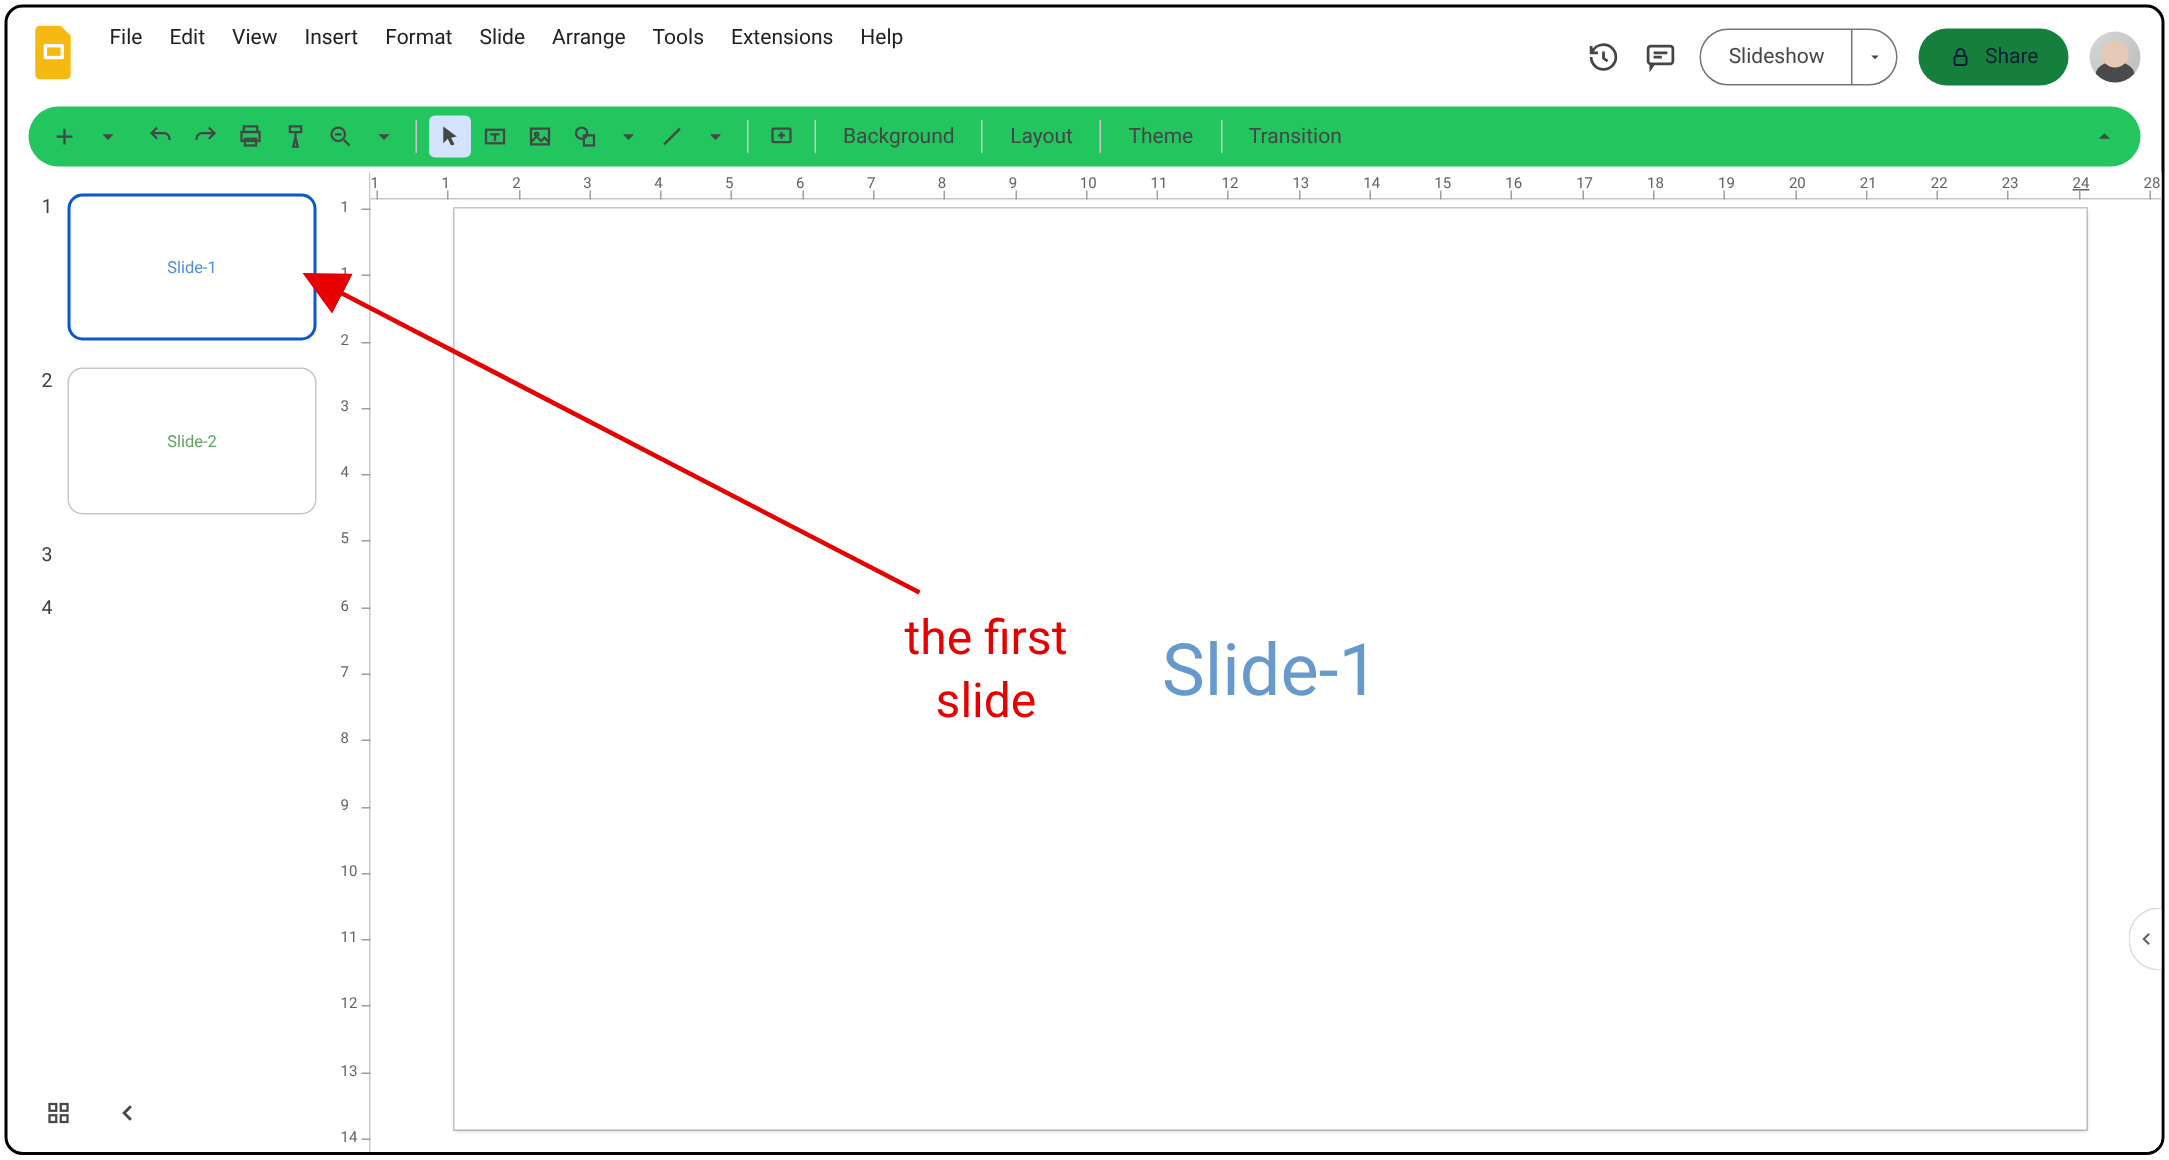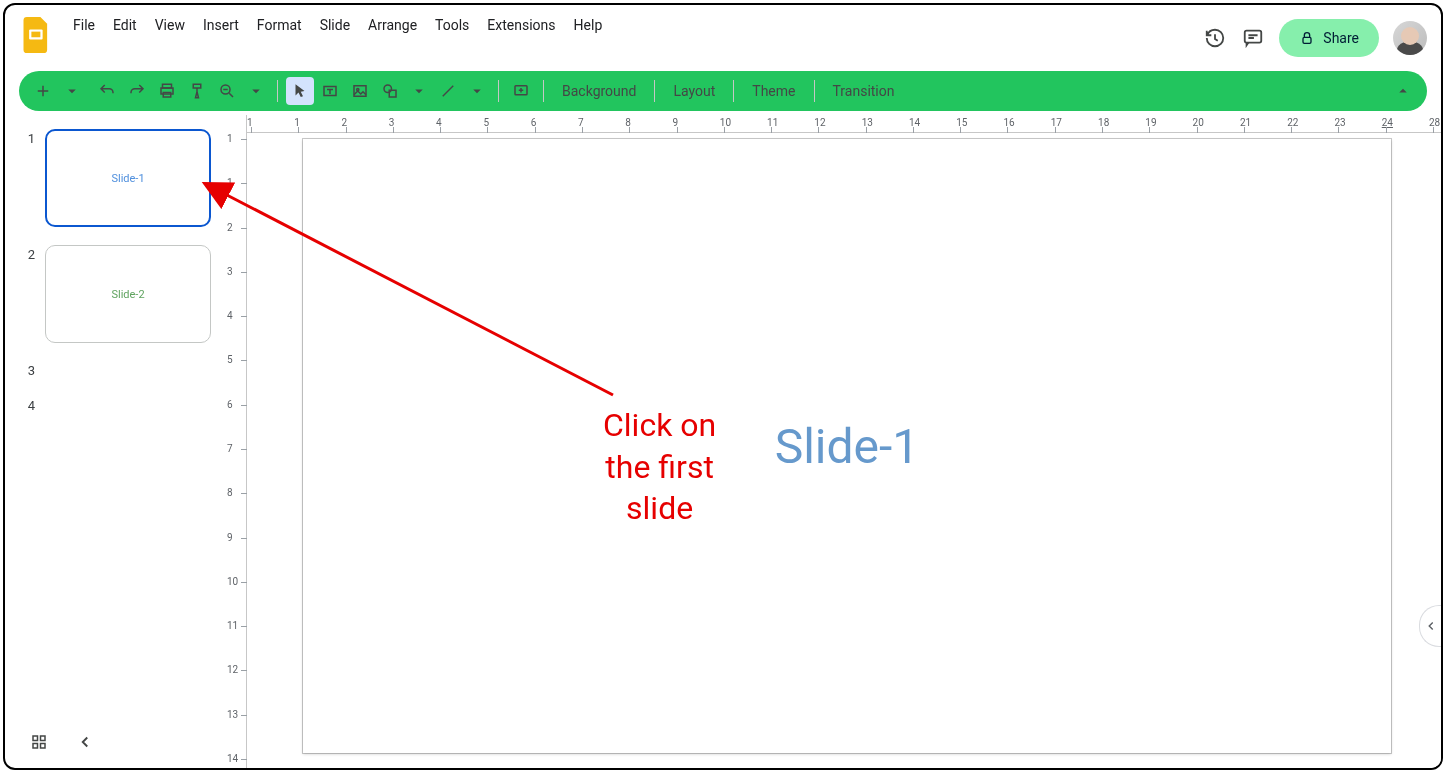--- a/index.html
+++ b/index.html
@@ -15,21 +15,21 @@
 .doc-title { font-size:18px; color:#3c4043; letter-spacing:.1px; padding:2px 6px; border-radius:4px; }
 .title-icons { display:flex; gap:12px; color:#5f6368; }
 .title-icons span { width:18px; height:18px; display:flex; align-items:center; justify-content:center; cursor:pointer; }
 .menubar { display:flex; gap:2px; }
 .menubar span { font-size:14px; color:#202124; padding:4px 8px; border-radius:4px; cursor:pointer; }
 .hdr-right { display:flex; align-items:center; gap:14px; margin-top:6px; }
 .hdr-icon { width:24px; height:24px; display:flex; align-items:center; justify-content:center; color:#444746; cursor:pointer; }
 .slideshow-btn { display:flex; align-items:center; height:38px; border:1px solid #747775; border-radius:19px; overflow:hidden; cursor:pointer; }
 .slideshow-btn .label { padding:0 18px; font-size:14px; color:#444746; }
 .slideshow-btn .caret { width:30px; height:38px; border-left:1px solid #747775; display:flex; align-items:center; justify-content:center; color:#444746; }
-.share-btn { display:flex; align-items:center; gap:8px; height:38px; padding:0 20px; background:#86efac; border-radius:19px; cursor:pointer; font-size:14px; color:#001d35; }
+.share-btn { display:flex; align-items:center; gap:8px; height:38px; padding:0 20px; background:#15803d; border-radius:19px; cursor:pointer; font-size:14px; color:#001d35; }
 .avatar { width:34px; height:34px; border-radius:50%; background:linear-gradient(135deg,#d7d7d7,#bcbcbc); overflow:hidden; cursor:pointer; position:relative; }
 .avatar::after{content:"";position:absolute;left:8px;top:6px;width:18px;height:18px;border-radius:50%;background:#e6c9b5;}
 .avatar::before{content:"";position:absolute;left:4px;top:20px;width:26px;height:18px;border-radius:50% 50% 0 0;background:#4a4a4a;}
 
 
 .toolbar { margin:4px 14px 0 14px; height:40px; background:#22c55e; border-radius:24px; display:flex; align-items:center; padding:0 10px; gap:2px; }
 .tbtn { min-width:28px; height:28px; display:flex; align-items:center; justify-content:center; color:#444746; border-radius:4px; cursor:pointer; padding:0 4px; }
 .tbtn.active { background:#d3e3fd; }
 .tbtn svg { width:18px; height:18px; }
 .tsep { width:1px; height:22px; background:#c4c7c5; margin:0 6px; }
@@ -97,20 +97,28 @@
             <path d="M3 12a9 9 0 109-9 9 9 0 00-8.5 6M3 4v5h5"></path>
             <path d="M12 8v5l3 2"></path>
           </svg>
         </span>
       <span class="hdr-icon">
           <svg viewBox="0 0 24 24" width="22" height="22" fill="none" stroke="#444746" stroke-width="2">
             <rect x="3" y="4" width="18" height="13" rx="2"></rect>
             <path d="M7 9h10M7 12h6M7 17l-2 3v-3"></path>
           </svg>
         </span>
+      <div class="slideshow-btn">
+        <span class="label">Slideshow</span>
+        <span class="caret">
+            <svg viewBox="0 0 24 24" width="12" height="12" fill="#444746">
+              <path d="M7 10l5 5 5-5z"></path>
+            </svg>
+          </span>
+      </div>
       <div class="share-btn">
         <svg viewBox="0 0 24 24" width="16" height="16" fill="none" stroke="#001d35" stroke-width="2">
             <rect x="6" y="11" width="12" height="9" rx="2"></rect>
             <path d="M8 11V8a4 4 0 118 0v3"></path>
           </svg>
         <span>Share</span>
       </div>
       <div class="avatar"></div>
     </div>
   </div>
@@ -340,21 +348,20 @@
       <svg class="arrow-svg" style="left:-30px; top:60px;" width="460" height="260">
         <defs>
           <marker id="ah" markerWidth="12" markerHeight="12" refX="2" refY="5" orient="auto">
             <path d="M0 0L10 5L0 10z" fill="#e60000"></path>
           </marker>
         </defs>
         <line x1="420" y1="220" x2="30" y2="18" stroke="#e60000" stroke-width="3" marker-end="url(#ah)"></line>
       </svg>
       <div class="annotation" style="left:380px; top:290px;">
         <div class="annotation-text">
-          <div>Click on</div>
           <div>the first</div>
           <div>slide</div>
         </div>
       </div>
 
     </div>
   </div>
 
   <div class="bl-icons">
     <span>

